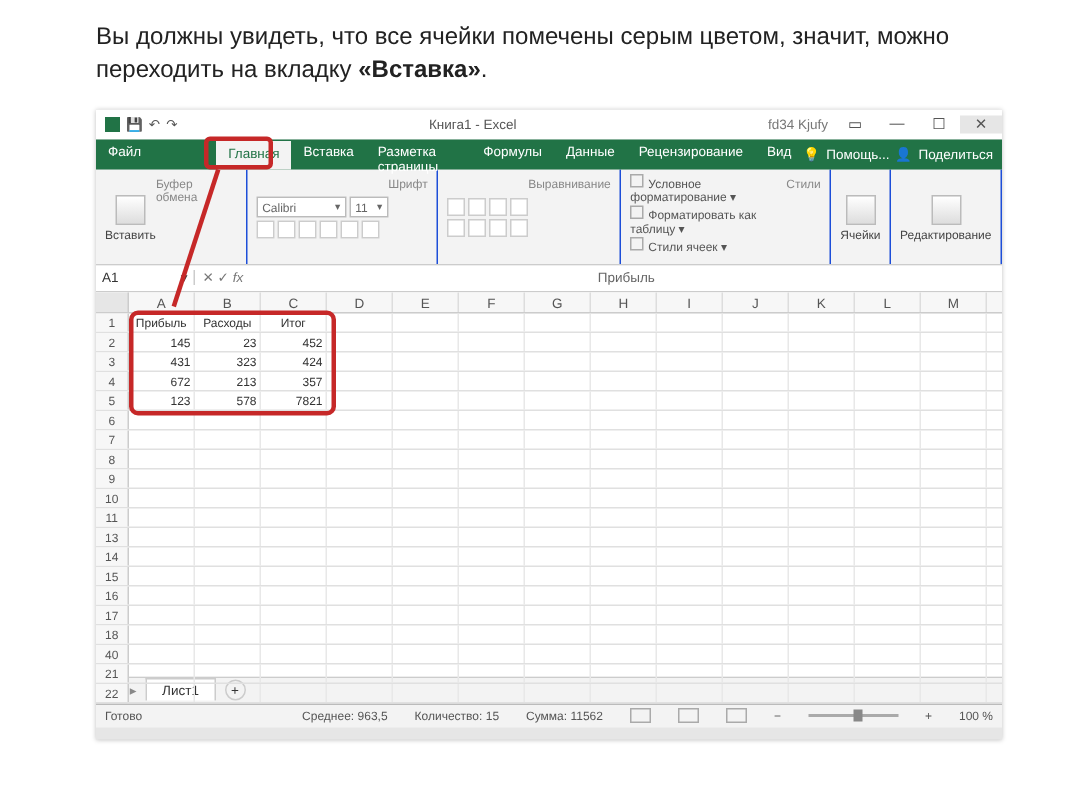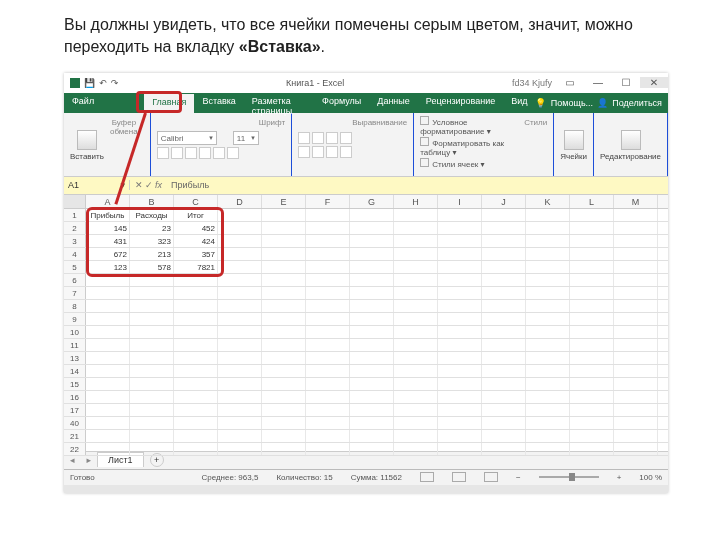--- a/index.html
+++ b/index.html
@@ -17,33 +17,33 @@
   .titlebar .winbtn.close { background: #e6e6e6; }
   
   .tabstrip { height: 20px; background: #217346; display: flex; align-items: stretch; position: relative; }
   .tab { padding: 3px 8px; font-size: 9px; color: #fff; cursor: pointer; }
   .tab.active { background: #f3f3f3; color: #217346; margin-top: 1px; margin-left: 42px; }
   .tabstrip .right { margin-left: auto; display: flex; align-items: center; gap: 4px; padding-right: 6px; color: #fff; font-size: 9px; }
   .tabstrip .right .icn { font-size: 9px; }
   
   .ribbon { height: 64px; background: #f3f3f3; border-bottom: 1px solid #ccc; display: flex; }
   .group { border-right: 1px solid #1d4ed8; padding: 3px 6px 1px 6px; display: flex; flex-direction: row; justify-content: space-between; font-size: 8px; color: #666; }
-  .group .gtitle { text-align: center; font-size: 8px; color: #888; margin-top: 2px; }
+  .group .gtitle { text-align: left; font-size: 8px; color: #888; margin-top: 2px; }
   .group .body { display: flex; gap: 4px; align-items: center; flex: 1; }
   .btn-large { display: flex; flex-direction: column; align-items: center; gap: 2px; font-size: 8px; color: #444; }
   .btn-large .ic { width: 20px; height: 20px; background: linear-gradient(#fff,#ddd); border: 1px solid #bbb; }
   .fontctl { display: flex; flex-direction: column; gap: 2px; }
   .sel { height: 14px; border: 1px solid #bbb; background: #fff; font-size: 8px; padding: 0 3px; display: flex; align-items: center; justify-content: space-between; }
   .sel .arrow { font-size: 7px; color: #666; }
   .minirow { display: flex; gap: 2px; }
   .minirow .mb { width: 12px; height: 12px; border: 1px solid #ccc; background: #fff; }
   .stylelist { display: flex; flex-direction: column; gap: 1px; font-size: 8px; color: #555; }
   .stylelist .ico { display:inline-block; width:9px; height:9px; border:1px solid #aaa; margin-right:3px; }
   
-  .fbar { height: 18px; background: #fef9c3; border-bottom: 1px solid #ccc; display: flex; align-items: center; font-size: 9px; }
+  .fbar { height: 18px; background: #ffffff; border-bottom: 1px solid #ccc; display: flex; align-items: center; font-size: 9px; text-align: center; }
   .fbar .namebox { width: 66px; border-right: 1px solid #ccc; padding: 0 4px; display: flex; justify-content: space-between; align-items: center; }
   .fbar .fx { padding: 0 5px; color: #777; }
   .fbar .finput { flex: 1; padding: 0 4px; color: #666; }
   
   .gridwrap { position: relative; background: #fff; height: 256px; }
   .colhdrs { display: flex; height: 14px; background: #f7f7f7; border-bottom: 1px solid #ccc; }
   .rowhdr-corner { width: 22px; border-right: 1px solid #ccc; background: #e6e6e6; }
   .colhdr { width: 44px; text-align: center; font-size: 9px; color: #555; border-right: 1px solid #ddd; line-height: 14px; }
   .rows { position: absolute; top: 14px; left: 0; right: 0; bottom: 0; }
   .row { display: flex; height: 13px; border-bottom: 1px solid #e0e0e0; }
@@ -113,21 +113,21 @@
         <div class="btn-large">
           <div class="ic"></div>
           <span>Вставить</span>
         </div>
       </div>
       <div class="gtitle">Буфер обмена</div>
     </div>
     <div class="group">
       <div class="body">
         <div class="fontctl">
-          <div style="display:flex;gap:16px">
+          <div style="display:flex;gap:2px">
             <div class="sel" style="width:60px">
                 <span>Calibri</span>
                 <span class="arrow">▾</span>
               </div>
             <div class="sel" style="width:26px">
                 <span>11</span>
                 <span class="arrow">▾</span>
               </div>
           </div>
           <div class="minirow">
@@ -466,20 +466,36 @@
           <div class="cell"></div>
           <div class="cell"></div>
           <div class="cell"></div>
           <div class="cell"></div>
           <div class="cell"></div>
           <div class="cell"></div>
           <div class="cell"></div>
           <div class="cell"></div>
         </div>
         <div class="row">
+          <div class="rowhdr">18</div>
+          <div class="cell"></div>
+          <div class="cell"></div>
+          <div class="cell"></div>
+          <div class="cell"></div>
+          <div class="cell"></div>
+          <div class="cell"></div>
+          <div class="cell"></div>
+          <div class="cell"></div>
+          <div class="cell"></div>
+          <div class="cell"></div>
+          <div class="cell"></div>
+          <div class="cell"></div>
+          <div class="cell"></div>
+        </div>
+        <div class="row">
           <div class="rowhdr">40</div>
           <div class="cell"></div>
           <div class="cell"></div>
           <div class="cell"></div>
           <div class="cell"></div>
           <div class="cell"></div>
           <div class="cell"></div>
           <div class="cell"></div>
           <div class="cell"></div>
           <div class="cell"></div>

